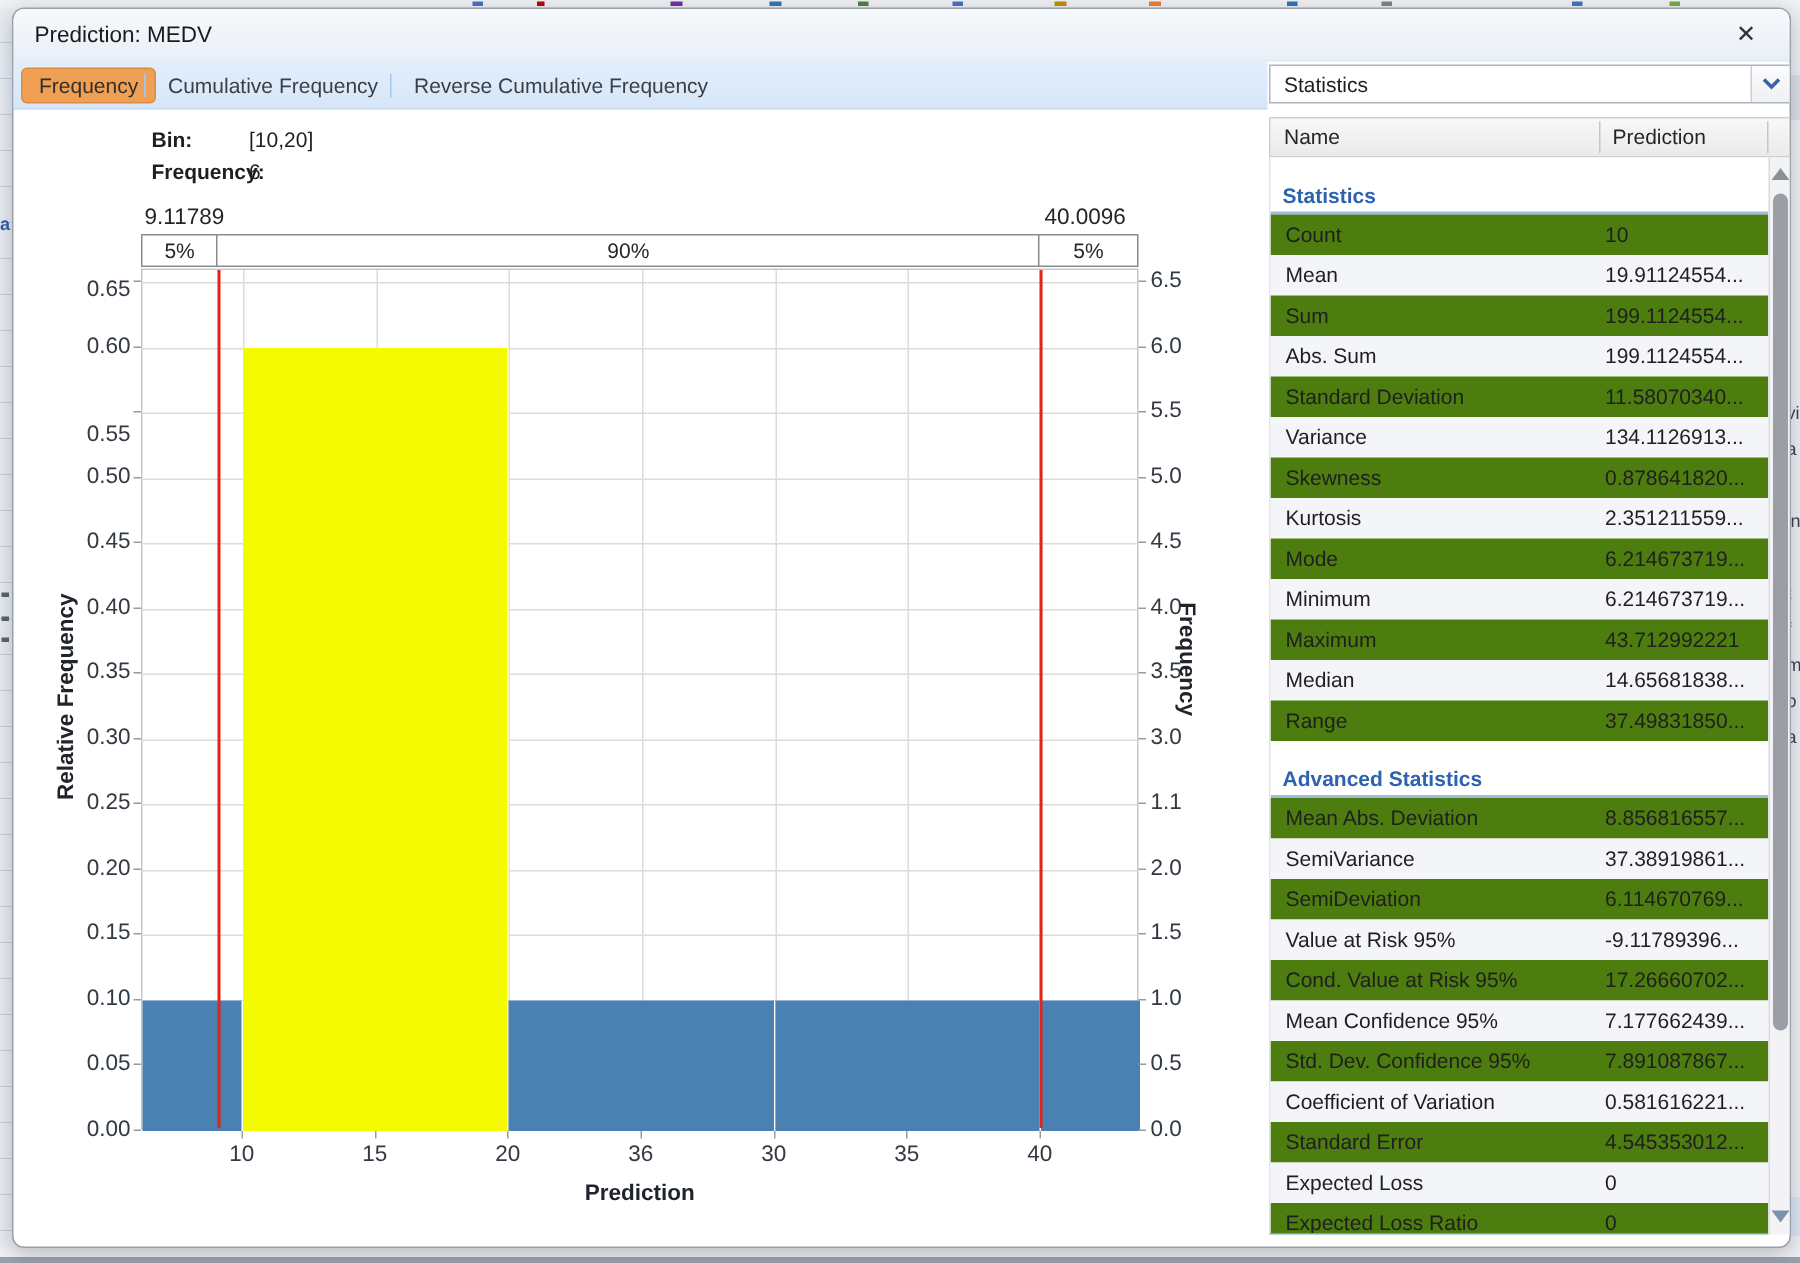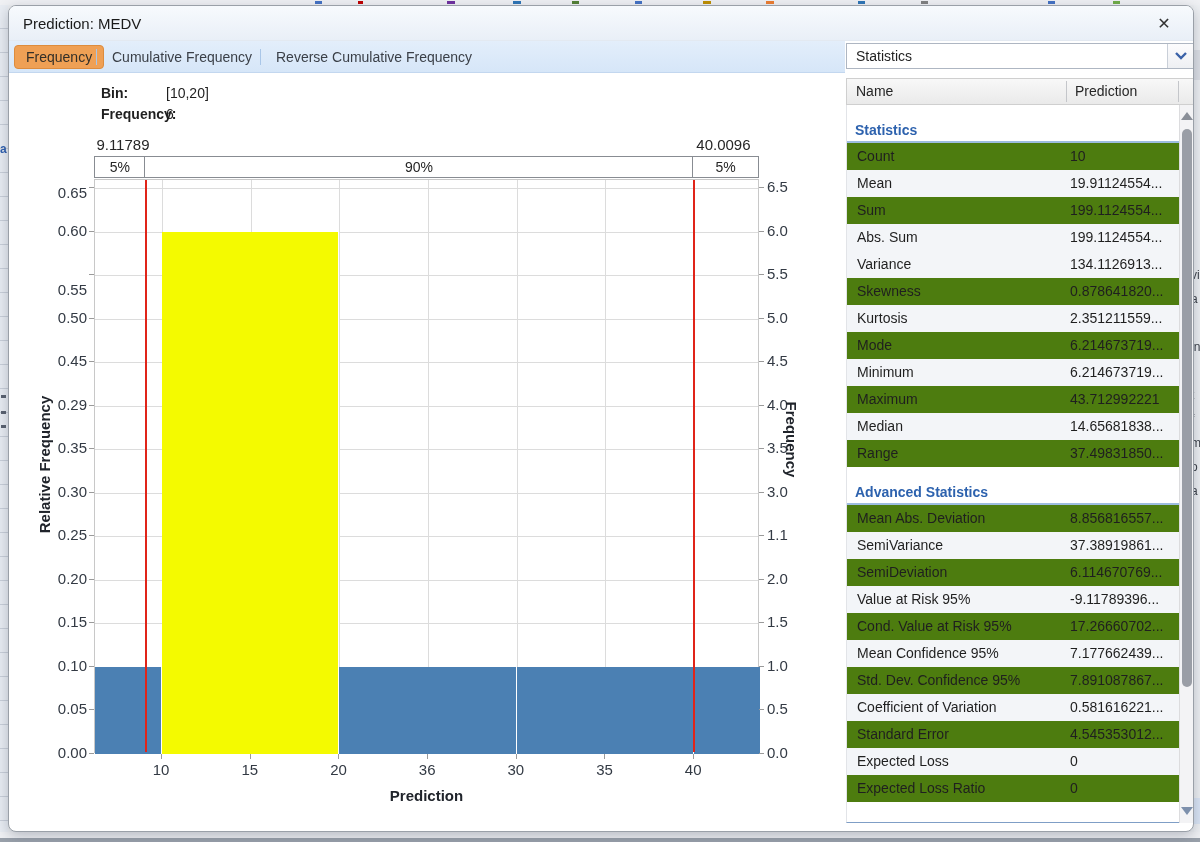--- a/index.html
+++ b/index.html
@@ -218,21 +218,21 @@
       <div class="ytick" style="left: 80px; top: 485.76px;"></div>
       <div class="ytick" style="left: 750px; top: 485.76px;"></div>
       <div class="ylab-left" style="left: 18px; top: 476.76px;">0.30</div>
       <div class="ylab-right" style="left: 758px; top: 476.76px;">3.0</div>
       <div class="ytick" style="left: 80px; top: 442.22px;"></div>
       <div class="ytick" style="left: 750px; top: 442.22px;"></div>
       <div class="ylab-left" style="left: 18px; top: 433.22px;">0.35</div>
       <div class="ylab-right" style="left: 758px; top: 433.22px;">3.5</div>
       <div class="ytick" style="left: 80px; top: 398.68px;"></div>
       <div class="ytick" style="left: 750px; top: 398.68px;"></div>
-      <div class="ylab-left" style="left: 18px; top: 389.68px;">0.29</div>
+      <div class="ylab-left" style="left: 18px; top: 389.68px;">0.40</div>
       <div class="ylab-right" style="left: 758px; top: 389.68px;">4.0</div>
       <div class="ytick" style="left: 80px; top: 355.14px;"></div>
       <div class="ytick" style="left: 750px; top: 355.14px;"></div>
       <div class="ylab-left" style="left: 18px; top: 346.14px;">0.45</div>
       <div class="ylab-right" style="left: 758px; top: 346.14px;">4.5</div>
       <div class="ytick" style="left: 80px; top: 311.6px;"></div>
       <div class="ytick" style="left: 750px; top: 311.6px;"></div>
       <div class="ylab-left" style="left: 18px; top: 302.6px;">0.50</div>
       <div class="ylab-right" style="left: 758px; top: 302.6px;">5.0</div>
       <div class="ytick" style="left: 80px; top: 268.06px;"></div>
@@ -294,20 +294,24 @@
         <div class="v">19.91124554...</div>
       </div>
       <div class="trow">
         <div class="n">Sum</div>
         <div class="v">199.1124554...</div>
       </div>
       <div class="trow alt">
         <div class="n">Abs. Sum</div>
         <div class="v">199.1124554...</div>
       </div>
+      <div class="trow">
+        <div class="n">Standard Deviation</div>
+        <div class="v">11.58070340...</div>
+      </div>
       <div class="trow alt">
         <div class="n">Variance</div>
         <div class="v">134.1126913...</div>
       </div>
       <div class="trow">
         <div class="n">Skewness</div>
         <div class="v">0.878641820...</div>
       </div>
       <div class="trow alt">
         <div class="n">Kurtosis</div>

